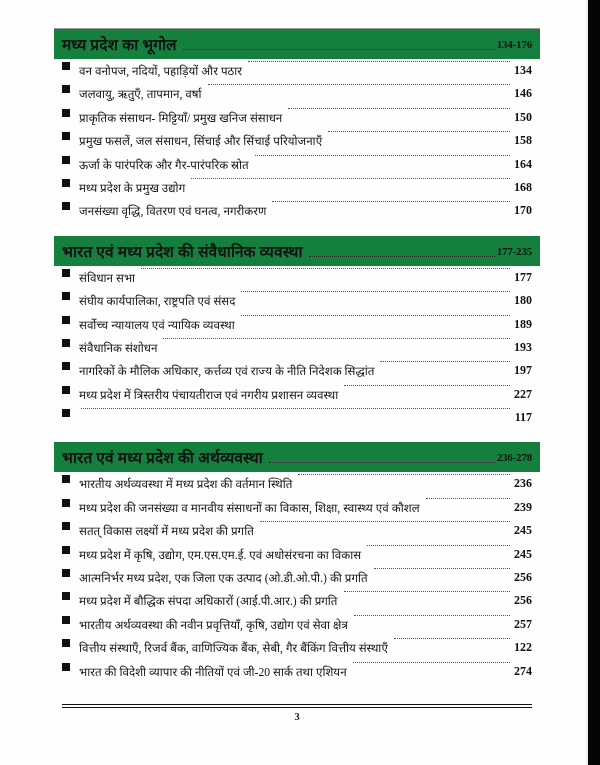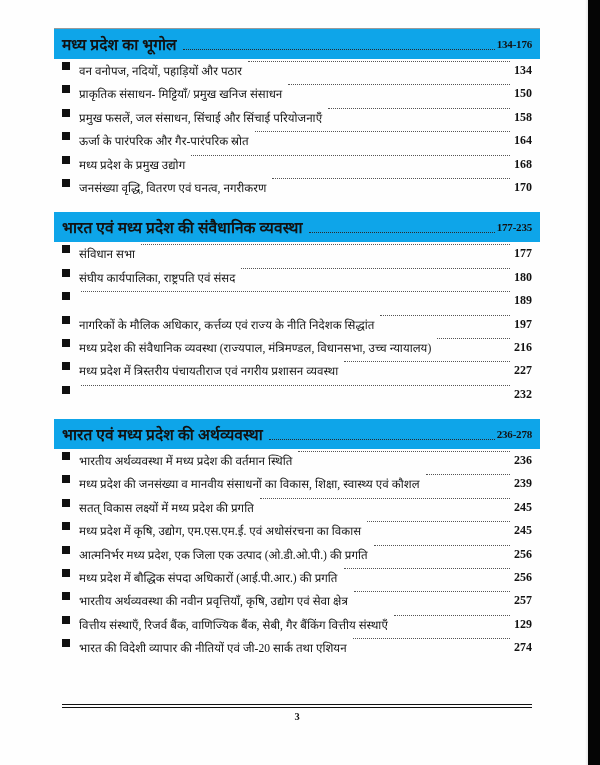--- a/index.html
+++ b/index.html
@@ -49,21 +49,21 @@
     top: 28px;
     width: 470px;
   }
 
   
   .section {
     margin: 0;
   }
   .sec-head {
     position: relative;
-    background: #0ea5e9;
+    background: #15803d;
     height: 30px;
     margin-left: -8px;
     margin-right: -8px;
     padding: 0 8px;
     box-sizing: content-box;
     display: flex;
     align-items: center;
   }
   .sec-head.first {
     border-top: 1px solid #9a9a9a;
@@ -172,20 +172,26 @@
         </div>
         <div class="entries">
           <div class="entry">
             <span class="bullet"></span>
             <span class="entry-text">वन वनोपज, नदियों, पहाड़ियों और पठार</span>
             <span class="entry-leader"></span>
             <span class="entry-page">134</span>
           </div>
           <div class="entry">
             <span class="bullet"></span>
+            <span class="entry-text">जलवायु, ऋतुएँ, तापमान, वर्षा</span>
+            <span class="entry-leader"></span>
+            <span class="entry-page">146</span>
+          </div>
+          <div class="entry">
+            <span class="bullet"></span>
             <span class="entry-text">प्राकृतिक संसाधन- मिट्टियाँ/ प्रमुख खनिज संसाधन</span>
             <span class="entry-leader"></span>
             <span class="entry-page">150</span>
           </div>
           <div class="entry">
             <span class="bullet"></span>
             <span class="entry-text">प्रमुख फसलें, जल संसाधन, सिंचाई और सिंचाई परियोजनाएँ</span>
             <span class="entry-leader"></span>
             <span class="entry-page">158</span>
           </div>
@@ -224,45 +230,46 @@
             <span class="entry-page">177</span>
           </div>
           <div class="entry">
             <span class="bullet"></span>
             <span class="entry-text">संघीय कार्यपालिका, राष्ट्रपति एवं संसद</span>
             <span class="entry-leader"></span>
             <span class="entry-page">180</span>
           </div>
           <div class="entry">
             <span class="bullet"></span>
+            <span class="entry-text">सर्वोच्च न्यायालय एवं न्यायिक व्यवस्था</span>
             <span class="entry-leader"></span>
             <span class="entry-page">189</span>
           </div>
           <div class="entry">
             <span class="bullet"></span>
+            <span class="entry-text">संवैधानिक संशोधन</span>
+            <span class="entry-leader"></span>
+            <span class="entry-page">193</span>
+          </div>
+          <div class="entry">
+            <span class="bullet"></span>
             <span class="entry-text">नागरिकों के मौलिक अधिकार, कर्त्तव्य एवं राज्य के नीति निदेशक सिद्धांत</span>
             <span class="entry-leader"></span>
             <span class="entry-page">197</span>
           </div>
           <div class="entry">
             <span class="bullet"></span>
-            <span class="entry-text">मध्य प्रदेश की संवैधानिक व्यवस्था (राज्यपाल, मंत्रिमण्डल, विधानसभा, उच्च न्यायालय)</span>
-            <span class="entry-leader"></span>
-            <span class="entry-page">216</span>
-          </div>
-          <div class="entry">
-            <span class="bullet"></span>
             <span class="entry-text">मध्य प्रदेश में त्रिस्तरीय पंचायतीराज एवं नगरीय प्रशासन व्यवस्था</span>
             <span class="entry-leader"></span>
             <span class="entry-page">227</span>
           </div>
           <div class="entry">
             <span class="bullet"></span>
             <span class="entry-leader"></span>
-            <span class="entry-page">232</span>
+            <span class="entry-page">117</span>
           </div>
         </div>
       </div>
       <div class="sec-gap"></div>
       <div class="section">
         <div class="sec-head">
           <div class="sec-title">भारत एवं मध्य प्रदेश की अर्थव्यवस्था</div>
           <div class="sec-leader"></div>
           <div class="sec-pages">236-278</div>
         </div>
@@ -306,21 +313,21 @@
           <div class="entry">
             <span class="bullet"></span>
             <span class="entry-text">भारतीय अर्थव्यवस्था की नवीन प्रवृत्तियाँ, कृषि, उद्योग एवं सेवा क्षेत्र</span>
             <span class="entry-leader"></span>
             <span class="entry-page">257</span>
           </div>
           <div class="entry">
             <span class="bullet"></span>
             <span class="entry-text">वित्तीय संस्थाएँ, रिजर्व बैंक, वाणिज्यिक बैंक, सेबी, गैर बैंकिंग वित्तीय संस्थाएँ</span>
             <span class="entry-leader"></span>
-            <span class="entry-page">129</span>
+            <span class="entry-page">122</span>
           </div>
           <div class="entry">
             <span class="bullet"></span>
             <span class="entry-text">भारत की विदेशी व्यापार की नीतियों एवं जी-20  सार्क तथा एशियन</span>
             <span class="entry-leader"></span>
             <span class="entry-page">274</span>
           </div>
         </div>
       </div>
     </div>

